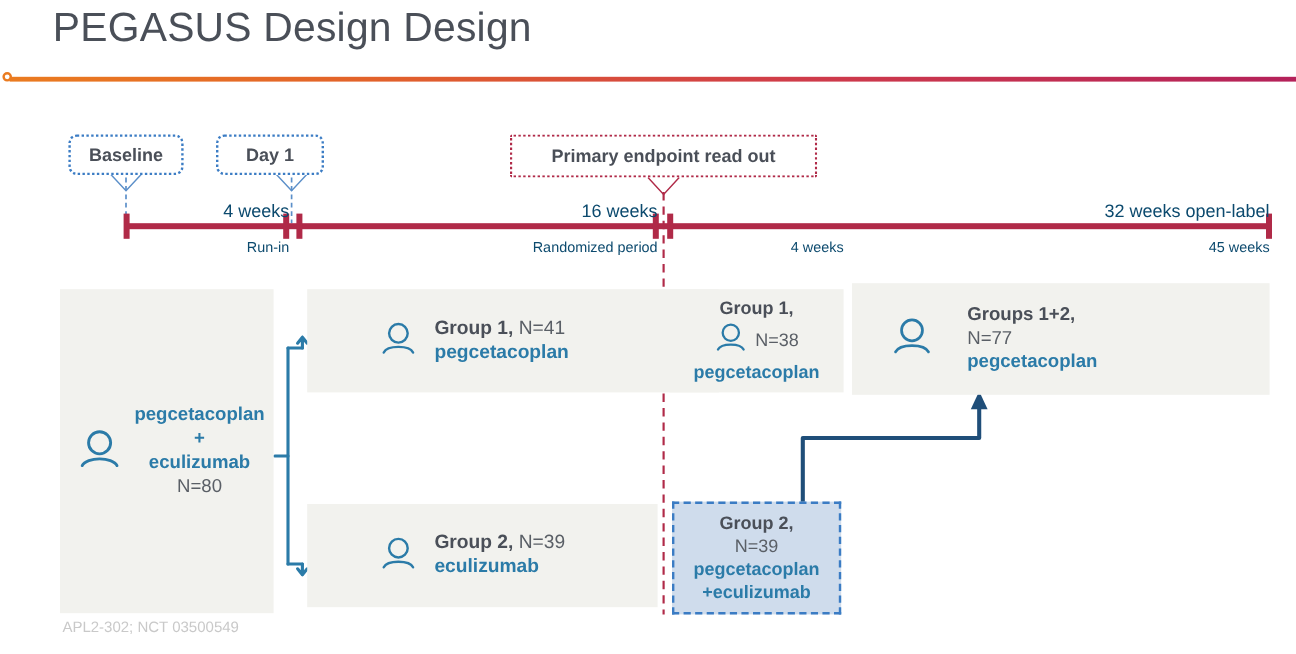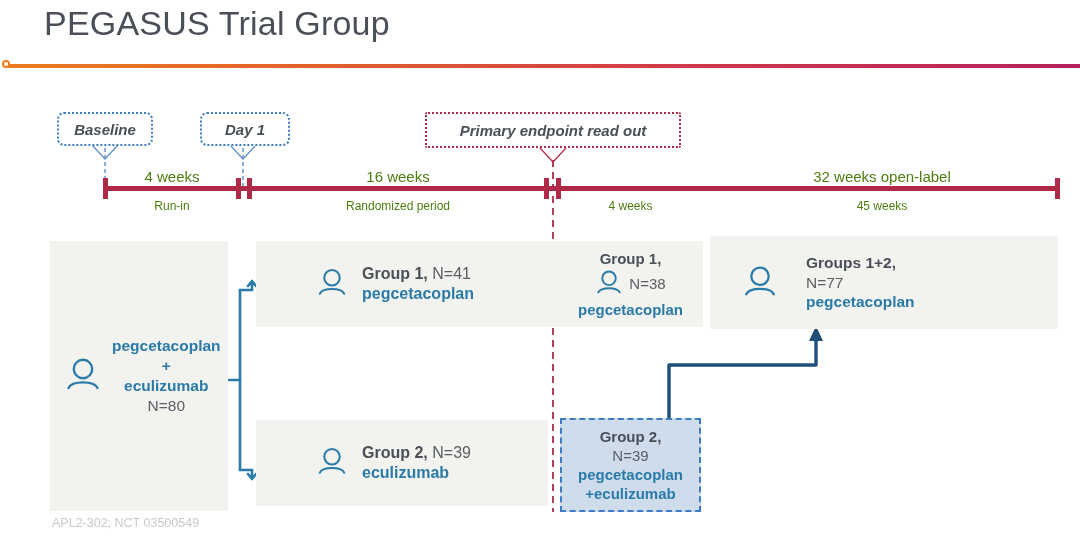--- a/index.html
+++ b/index.html
@@ -59,40 +59,39 @@
   .tick {
     position: absolute;
     width: 5px;
     height: 21px;
     background: #b02a48;
   }
 
   .seg-label-top, .seg-label-bottom {
     position: absolute;
     font-size: 15px;
-    color: #4d7c0f;
-    text-align: center;
+    color: #0c4a6e;
+    text-align: right;
     white-space: nowrap;
   }
   .seg-label-top { top: 168px; }
   .seg-label-bottom { top: 199px; font-size: 12px; }
 
   
   .callout {
     position: absolute;
     box-sizing: border-box;
     font-size: 15px;
     font-weight: bold;
     color: #4a4f58;
     text-align: center;
     background: #ffffff;
     display: flex;
     align-items: center;
     justify-content: center;
-    font-style: italic;
   }
   .callout.blue {
     border: 2px dotted #3b7cc4;
     border-radius: 7px;
   }
   .callout.red {
     border: 2px dotted #b02a48;
     border-radius: 2px;
   }
 
@@ -192,21 +191,21 @@
     left: 52px;
     top: 516px;
     font-size: 12.5px;
     color: #c9c9c9;
     white-space: nowrap;
   }
 </style>
 </head>
 <body>
 
-<div id="page-title">PEGASUS Trial Group</div>
+<div id="page-title">PEGASUS Design Design</div>
 <div id="title-rule"></div>
 <div id="title-rule-dot"></div>
 
 <svg id="overlay" viewBox="0 0 1080 545">
 
   <g stroke="#5b8fc9" stroke-width="1.4" fill="none" stroke-dasharray="4,3">
     <path d="M105,148 L105,186"></path>
   </g>
   <g stroke="#5b8fc9" stroke-width="1.2" fill="none">
     <path d="M92,145 L105,159 L118,145"></path>
@@ -238,21 +237,21 @@
   <g stroke="#1f4e79" stroke-width="3.4" fill="none" stroke-linecap="round" stroke-linejoin="round">
     <path d="M669,420 L669,365 L816,365 L816,338"></path>
   </g>
   <polygon points="816,326 809,341 823,341" fill="#1f4e79"></polygon>
 </svg>
 
 <div class="callout blue" style="left:57px; top:112px; width:96px; height:34px;">
   <span>Baseline</span>
 </div>
 
-<div class="callout blue" style="left:200px; top:112px; width:90px; height:34px;">
+<div class="callout blue" style="left:180px; top:112px; width:90px; height:34px;">
   <span>Day 1</span>
 </div>
 
 <div class="callout red" style="left:425px; top:112px; width:256px; height:36px;">
   <span>Primary endpoint read out</span>
 </div>
 
 <div id="timeline-axis"></div>
 <div class="tick" style="left:103px; top:178px;"></div>
 <div class="tick" style="left:236px; top:178px;"></div>

